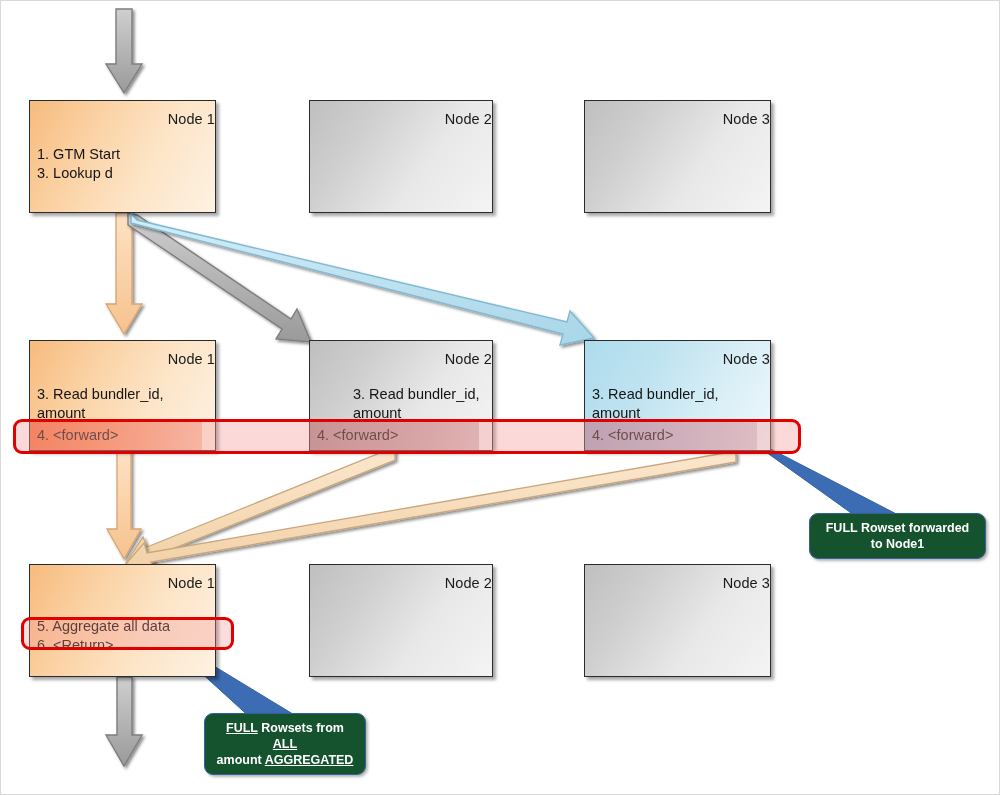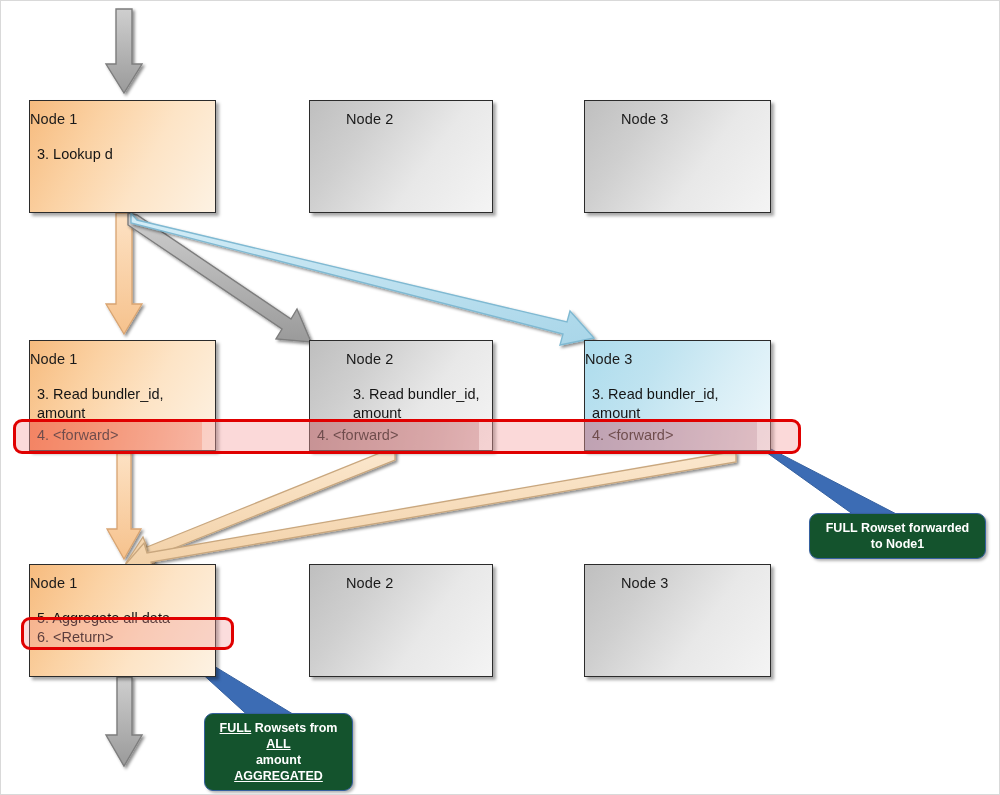--- a/index.html
+++ b/index.html
@@ -15,21 +15,21 @@
   }
   #svg-layer{position:absolute;left:0;top:0;width:1000px;height:795px;}
   .node{
     position:absolute;
     box-sizing:border-box;
     border:1.5px solid #2b2b2b;
     box-shadow:3px 3px 3px rgba(0,0,0,.35);
     z-index:5;
   }
   .node .node-title{
-    text-align:left;
+    text-align:right;
     font-size:14.5px;
     color:#1a1a1a;
     padding-top:10px;
     letter-spacing:.1px;
   }
   .node .node-body{
     font-size:14.5px;
     color:#141414;
     line-height:19px;
     padding:0 0 0 7px;
@@ -158,20 +158,21 @@
       <path d="M737,431 L905,518 L860,519 Z" fill="#3c6cb4" stroke="#35609f" stroke-width="1"></path>
     </g>
     <g>
       <path d="M152,628 L300,718 L252,719 Z" fill="#3c6cb4" stroke="#35609f" stroke-width="1"></path>
     </g>
   </svg>
 
   <div class="node node-orange" style="left:28px;top:99px;width:187px;height:113px;">
     <div class="node-title">Node 1</div>
     <div class="node-body">
+      <div>1. GTM Start</div>
       <div>3. Lookup d</div>
     </div>
   </div>
 
   <div class="node node-gray" style="left:308px;top:99px;width:184px;height:113px;">
     <div class="node-title">Node 2</div>
   </div>
 
   <div class="node node-gray" style="left:583px;top:99px;width:187px;height:113px;">
     <div class="node-title">Node 3</div>
@@ -201,21 +202,21 @@
       <div>3. Read bundler_id,</div>
       <div>amount</div>
     </div>
     <div class="fwd-row fwd-blue" style="bottom:0;">4. &lt;forward&gt;</div>
   </div>
 
   <div class="hl-band" style="left:12px;top:418px;width:788px;height:35px;"></div>
 
   <div class="node node-orange" style="left:28px;top:563px;width:187px;height:113px;">
     <div class="node-title">Node 1</div>
-    <div class="node-body" style="margin-top:18px;">
+    <div class="node-body" style="margin-top:26px;">
       <div>5. Aggregate all data</div>
       <div>6. &lt;Return&gt;</div>
     </div>
   </div>
 
   <div class="node node-gray" style="left:308px;top:563px;width:184px;height:113px;">
     <div class="node-title">Node 2</div>
   </div>
 
   <div class="node node-gray" style="left:583px;top:563px;width:187px;height:113px;">
@@ -224,21 +225,21 @@
 
   <div class="hl-small" style="left:20px;top:616px;width:213px;height:33px;"></div>
 
   <div class="callout" style="left:808px;top:512px;width:177px;">
     <div>
       <span>FULL</span><span> Rowset forwarded</span>
     </div>
     <div>to Node1</div>
   </div>
 
-  <div class="callout" style="left:203px;top:712px;width:149px;">
+  <div class="callout" style="left:203px;top:712px;width:162px;">
     <div>
       <u>FULL</u><span> Rowsets from </span><u>ALL</u>
     </div>
     <div>
       <span>amount </span><u>AGGREGATED</u>
     </div>
   </div>
 
 </div>
 

